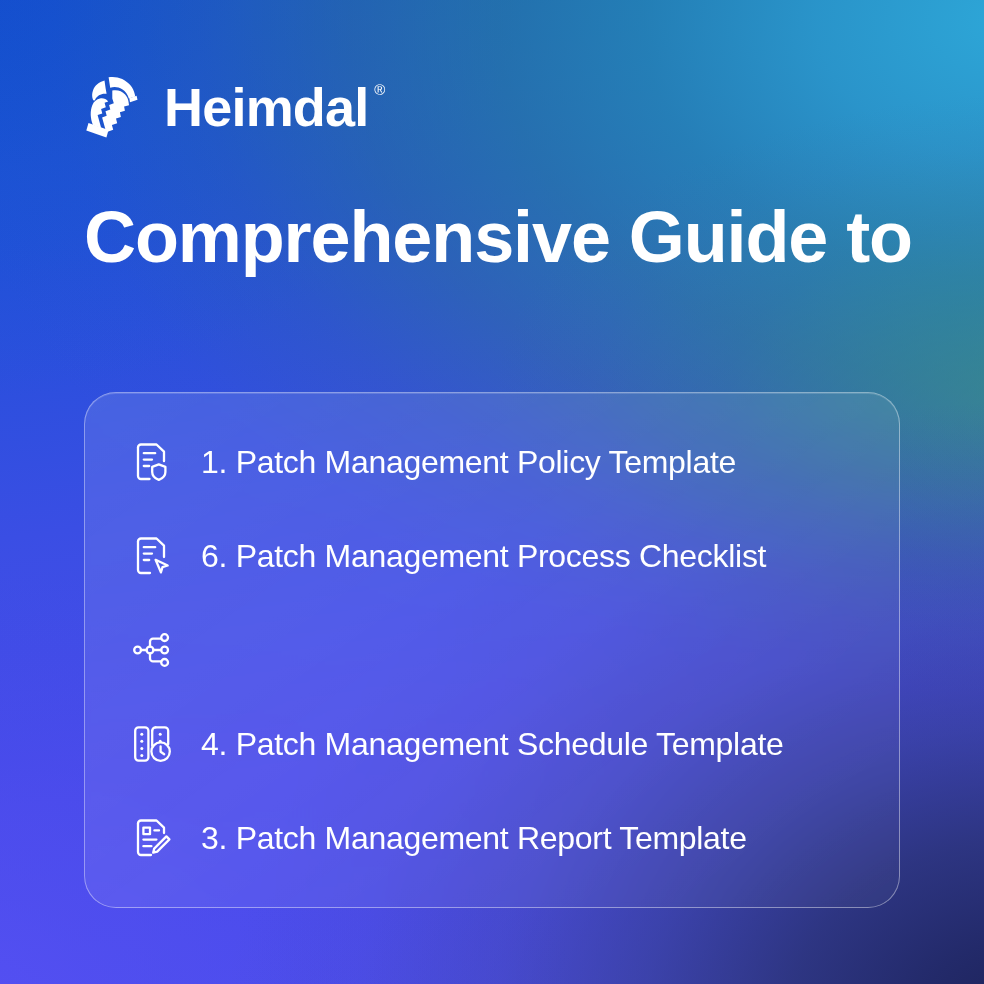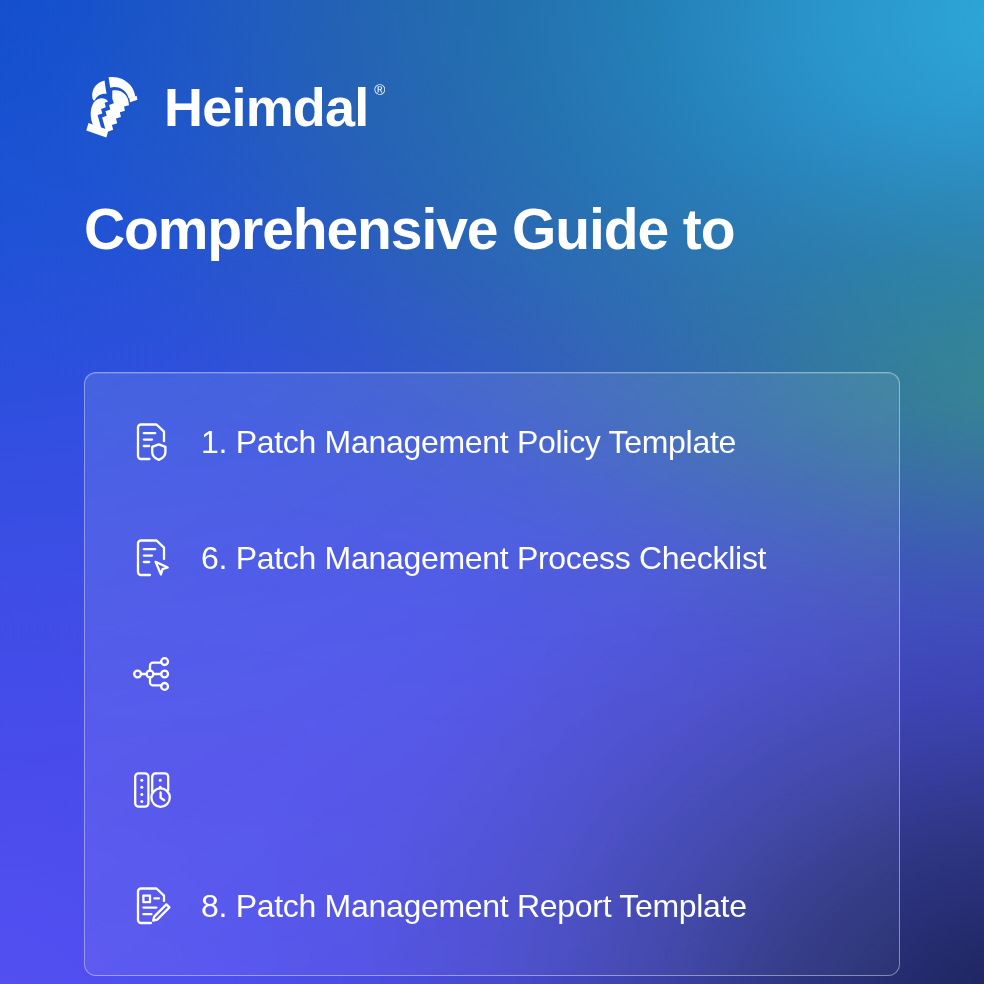--- a/index.html
+++ b/index.html
@@ -108,33 +108,33 @@
     line-height:1;
     color:#ffffff;
   }
 
   
   .headline {
     position:absolute;
     left:84px; top:196px;
     width:840px;
     color:#ffffff;
-    font-size:57px;
+    font-size:72px;
     font-weight:700;
     line-height:1.16;
     letter-spacing:-1.1px;
   }
   .headline .ln { display:block; white-space:nowrap; }
 
   
   .card {
     position:absolute;
-    left:84px; top:372px;
-    width:816px; height:604px;
-    border-radius:12px;
+    left:84px; top:392px;
+    width:816px; height:516px;
+    border-radius:32px;
     border:1.5px solid rgba(255,255,255,0.40);
     background:linear-gradient(145deg,
       rgba(255,255,255,0.115) 0%,
       rgba(255,255,255,0.085) 38%,
       rgba(255,255,255,0.055) 70%,
       rgba(255,255,255,0.035) 100%);
     backdrop-filter:blur(3px);
     box-shadow:inset 0 1px 0 rgba(255,255,255,0.15);
     padding:40px 44px;
     display:flex;
@@ -259,31 +259,32 @@
           <circle cx="11.8" cy="33.5" r="1.5" fill="#ffffff" stroke="none"></circle>
           <path d="M25.6 5.4h9.2a3.4 3.4 0 0 1 3.4 3.4v13.4"></path>
           <path d="M22.2 8.8a3.4 3.4 0 0 1 3.4-3.4"></path>
           <path d="M22.2 8.8V24"></path>
           <circle cx="30.2" cy="12.2" r="1.5" fill="#ffffff" stroke="none"></circle>
           <circle cx="30.2" cy="19.3" r="1.5" fill="#ffffff" stroke="none"></circle>
           <circle cx="30.6" cy="29.6" r="9.2"></circle>
           <path d="M30.6 24.4v5.4l3.6 2.4"></path>
         </svg>
       </span>
+      <span class="row-label">4. Patch Management Schedule Template</span>
     </div>
 
     <div class="row">
       <span class="row-icon">
         <svg viewBox="0 0 44 44" fill="none" stroke="#ffffff" stroke-width="2.3" stroke-linecap="round" stroke-linejoin="round" aria-hidden="true">
           <path d="M8 7.5a3 3 0 0 1 3-3h15.5l7.5 7.2V17"></path>
           <path d="M8 7.5V36a3 3 0 0 0 3 3h10"></path>
           <path d="M13.4 11.6h6.6v6.6h-6.6z"></path>
           <path d="M24.4 14.4h4.6"></path>
           <path d="M13.4 23.6h13"></path>
           <path d="M13.4 30.2h8"></path>
           <path d="M36.4 20.4l3.0 3.0-12.2 12.2-4.0 1.0 1.0-4.0 12.2-12.2z"></path>
         </svg>
       </span>
-      <span class="row-label">8. Patch Management Report Template</span>
+      <span class="row-label">3. Patch Management Report Template</span>
     </div>
 
   </div>
 </div>
 
 </body></html>

